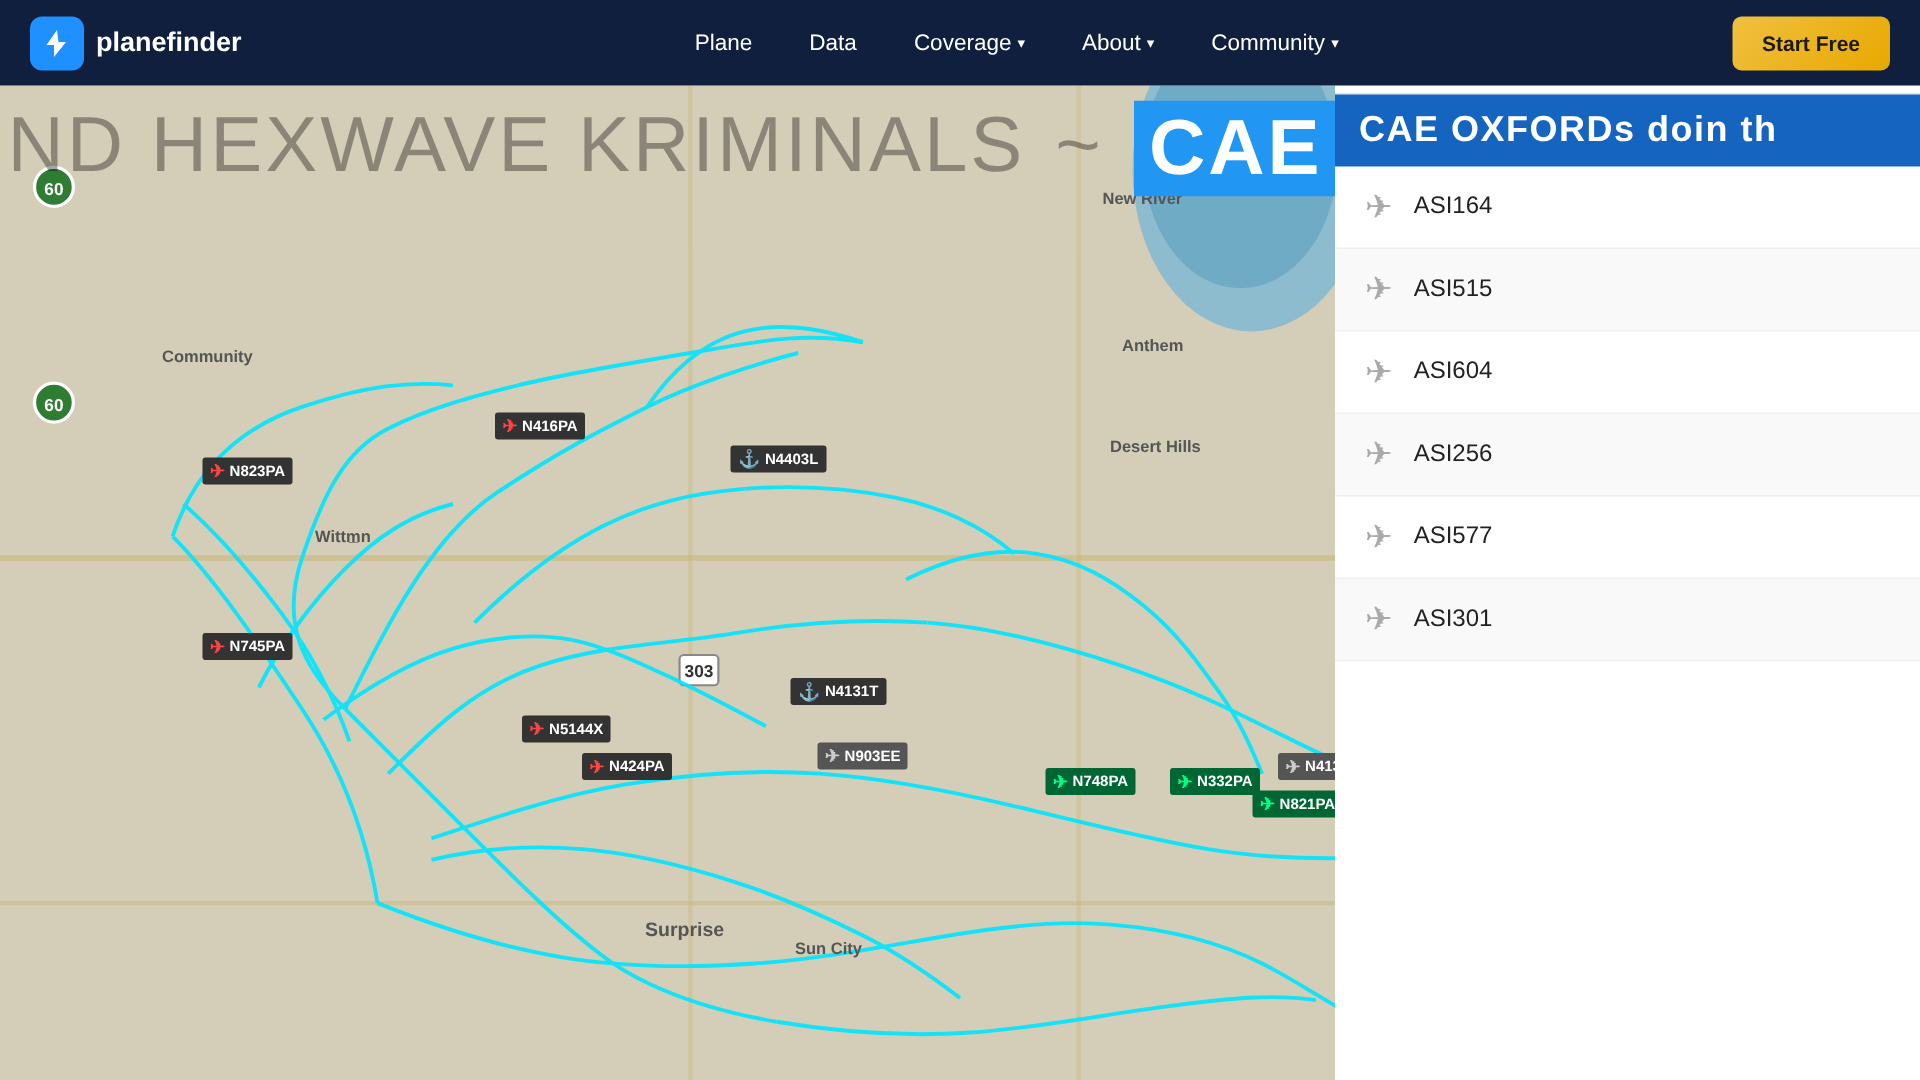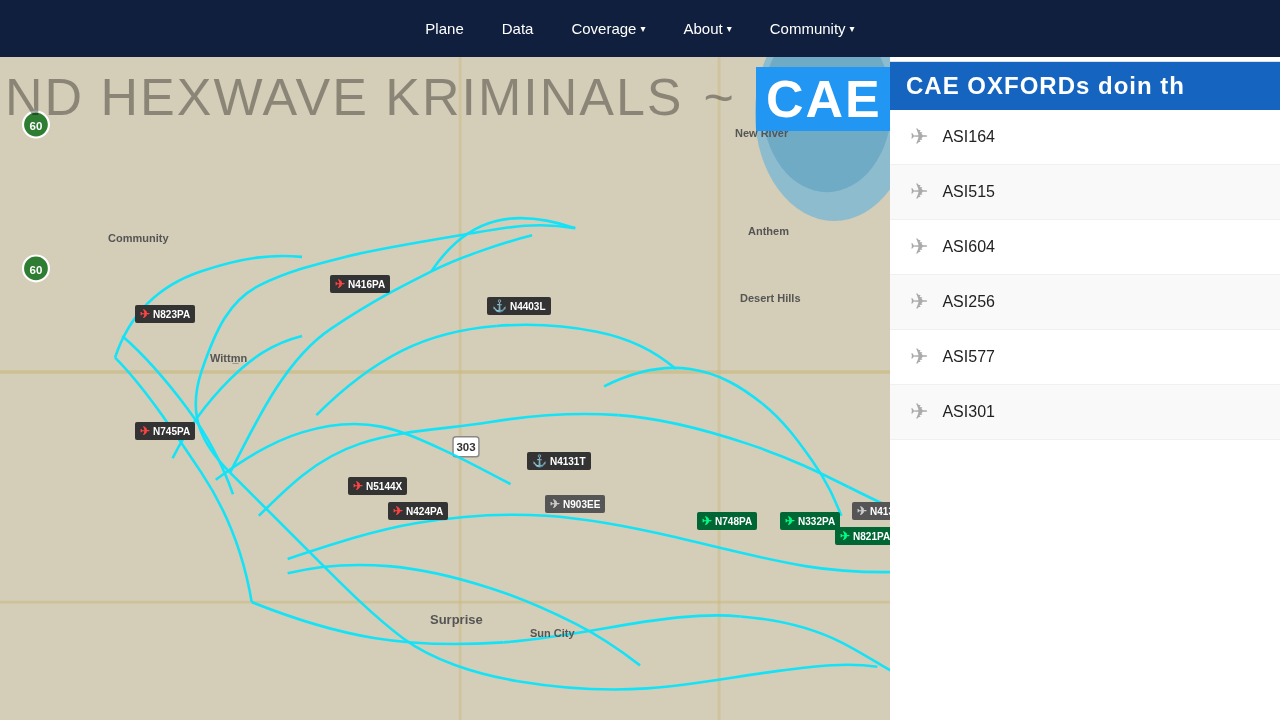--- a/index.html
+++ b/index.html
@@ -117,27 +117,36 @@
       padding: 14px; text-align: center; border-top: 1px solid #e0e0e0;
       font-size: 13px; font-weight: 600; color: #555; cursor: pointer;
       letter-spacing: 0.5px;
       background: white;
     }
   </style>
 </head>
 <body>
 
 <div id="navbar">
+  <div id="logo-area">
+    <div id="logo-icon">
+      <svg width="22" height="22" viewBox="0 0 22 22" fill="none">
+        <path d="M11 2L4 12h5v8l8-10h-5z" fill="white"></path>
+      </svg>
+    </div>
+    <span>planefinder</span>
+  </div>
   <div id="nav-links">
   <div class="nav-item">Plane</div>
       <div class="nav-item">Data</div>
       <div class="nav-item">Coverage<span class="nav-chevron">▾</span></div>
       <div class="nav-item">About<span class="nav-chevron">▾</span></div>
       <div class="nav-item">Community<span class="nav-chevron">▾</span></div>
     </div>
+  <button id="start-free-btn">Start Free</button>
 </div>
 
 <div id="map-area">
 
   <svg id="map-svg" viewBox="0 0 890 663" preserveAspectRatio="xMidYMid slice">
 
     <rect width="890" height="663" fill="#d4cdb7"></rect>
 
     <ellipse cx="580" cy="140" rx="55" ry="75" fill="#7ab8d4" opacity="0.8"></ellipse>
     <ellipse cx="575" cy="135" rx="45" ry="60" fill="#5da0c0" opacity="0.6"></ellipse>

